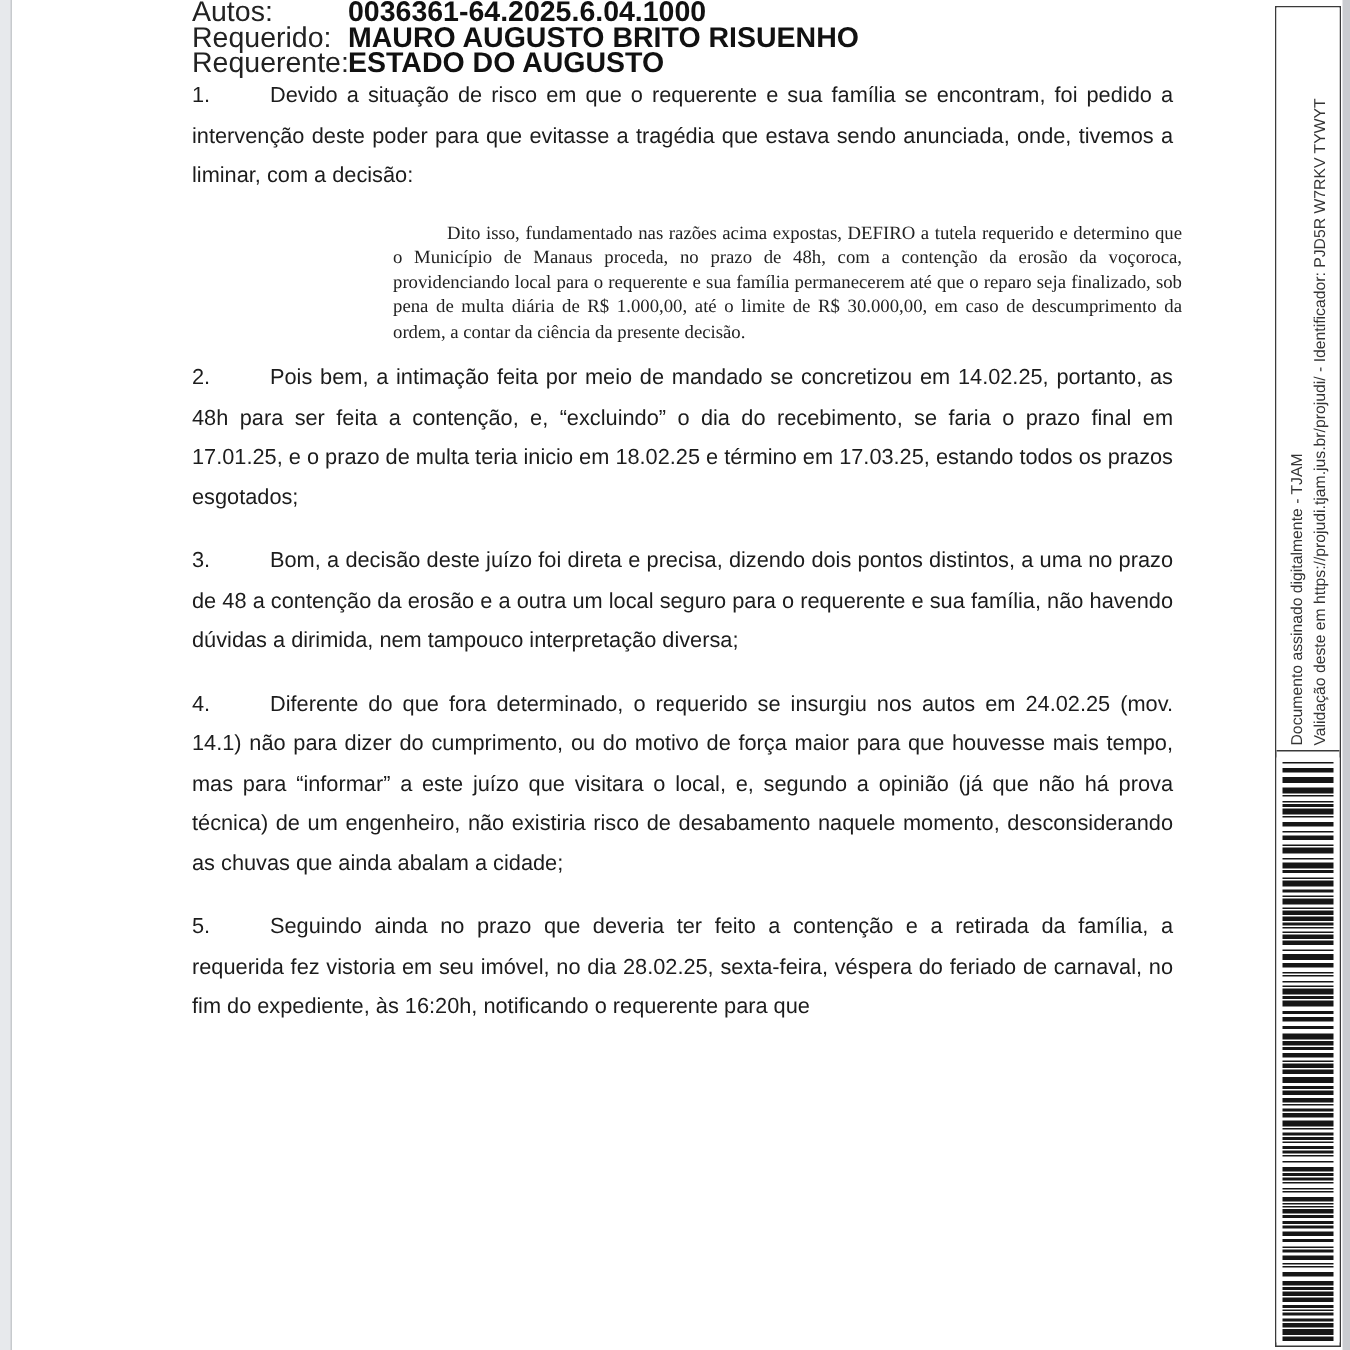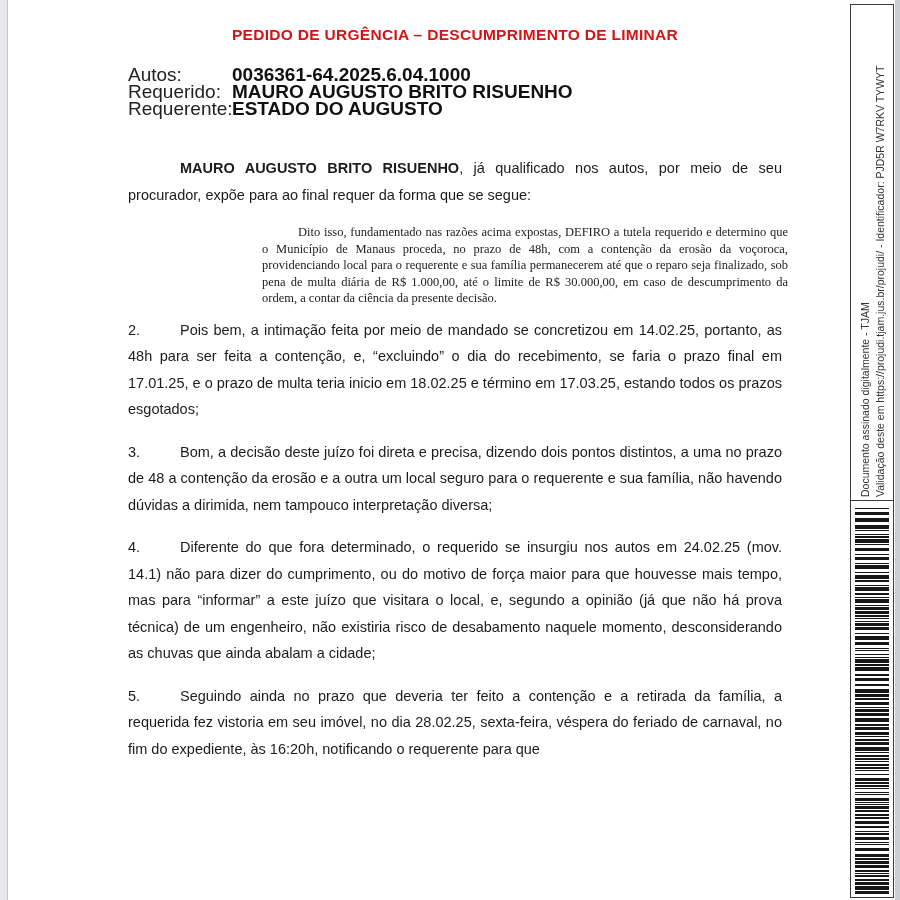--- a/index.html
+++ b/index.html
@@ -69,39 +69,38 @@
   .barcode div{width:100%;}
 </style>
 </head>
 <body>
 
 <div class="edge-left"></div>
 <div class="edge-right"></div>
 
 <div class="content">
 
-  <h1 class="doc-title" style="color: rgb(212, 20, 20);">PEDIDO DE URGÊNCIA – DESCUMPRIMENTO DE LIMINAR</h1>
 
   <div class="header-fields">
     <div class="hf-row">
       <span class="hf-label">Autos:</span>
       <span class="hf-value">0036361-64.2025.6.04.1000</span>
     </div>
     <div class="hf-row">
       <span class="hf-label">Requerido:</span>
       <span class="hf-value">MAURO AUGUSTO BRITO RISUENHO</span>
     </div>
     <div class="hf-row">
       <span class="hf-label">Requerente:</span>
       <span class="hf-value">ESTADO DO AUGUSTO</span>
     </div>
   </div>
 
-  <p class="body-par intro"><span class="bold">MAURO AUGUSTO BRITO RISUENHO</span><span>, já qualificado nos autos, por meio de seu procurador, expõe para ao final requer da forma que se segue:</span></p>
-
+
+  <p class="body-par"><span class="item-num">1.</span><span>Devido a situação de risco em que o requerente e sua família se encontram, foi pedido a intervenção deste poder para que evitasse a tragédia que estava sendo anunciada, onde, tivemos a liminar, com a decisão:</span></p>
 
   <blockquote class="decision">Dito isso, fundamentado nas razões acima expostas, DEFIRO a tutela requerido e determino que o Município de Manaus proceda, no prazo de 48h, com a contenção da erosão da voçoroca, providenciando local para o requerente e sua família permanecerem até que o reparo seja finalizado, sob pena de multa diária de R$ 1.000,00, até o limite de R$ 30.000,00, em caso de descumprimento da ordem, a contar da ciência da presente decisão.</blockquote>
 
   <p class="body-par"><span class="item-num">2.</span><span>Pois bem, a intimação feita por meio de mandado se concretizou em 14.02.25, portanto, as 48h para ser feita a contenção, e, “excluindo” o dia do recebimento, se faria o prazo final em 17.01.25, e o prazo de multa teria inicio em 18.02.25 e término em 17.03.25, estando todos os prazos esgotados;</span></p>
 
   <p class="body-par"><span class="item-num">3.</span><span>Bom, a decisão deste juízo foi direta e precisa, dizendo dois pontos distintos, a uma no prazo de 48 a contenção da erosão e a outra um local seguro para o requerente e sua família, não havendo dúvidas a dirimida, nem tampouco interpretação diversa;</span></p>
 
   <p class="body-par"><span class="item-num">4.</span><span>Diferente do que fora determinado, o requerido se insurgiu nos autos em 24.02.25 (mov. 14.1) não para dizer do cumprimento, ou do motivo de força maior para que houvesse mais tempo, mas para “informar” a este juízo que visitara o local, e, segundo a opinião (já que não há prova técnica) de um engenheiro, não existiria risco de desabamento naquele momento, desconsiderando as chuvas que ainda abalam a cidade;</span></p>
 
   <p class="body-par"><span class="item-num">5.</span><span>Seguindo ainda no prazo que deveria ter feito a contenção e a retirada da família, a requerida fez vistoria em seu imóvel, no dia 28.02.25, sexta-feira, véspera do feriado de carnaval, no fim do expediente, às 16:20h, notificando o requerente para que</span></p>

